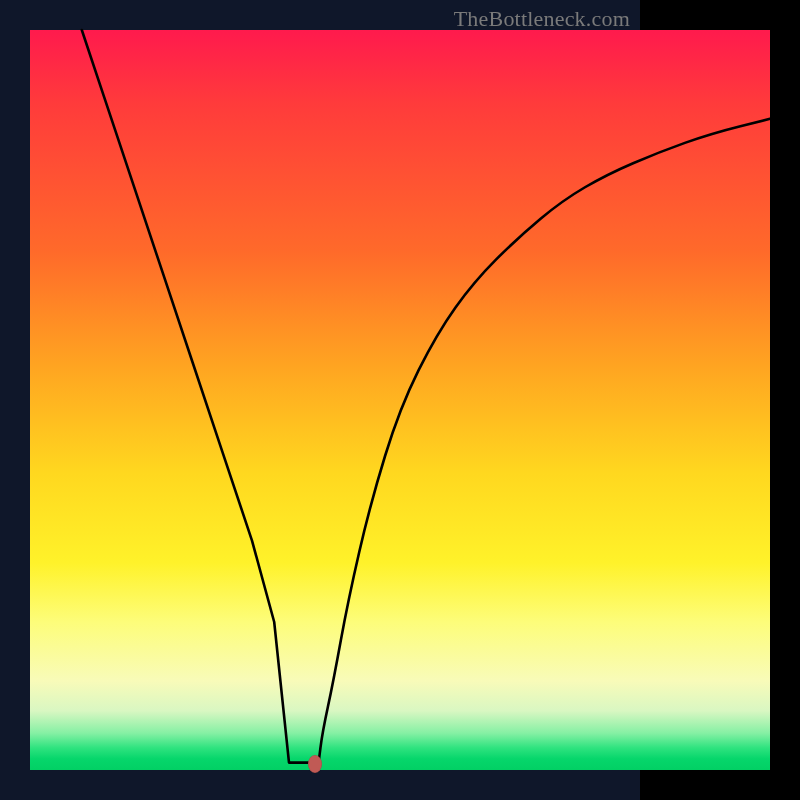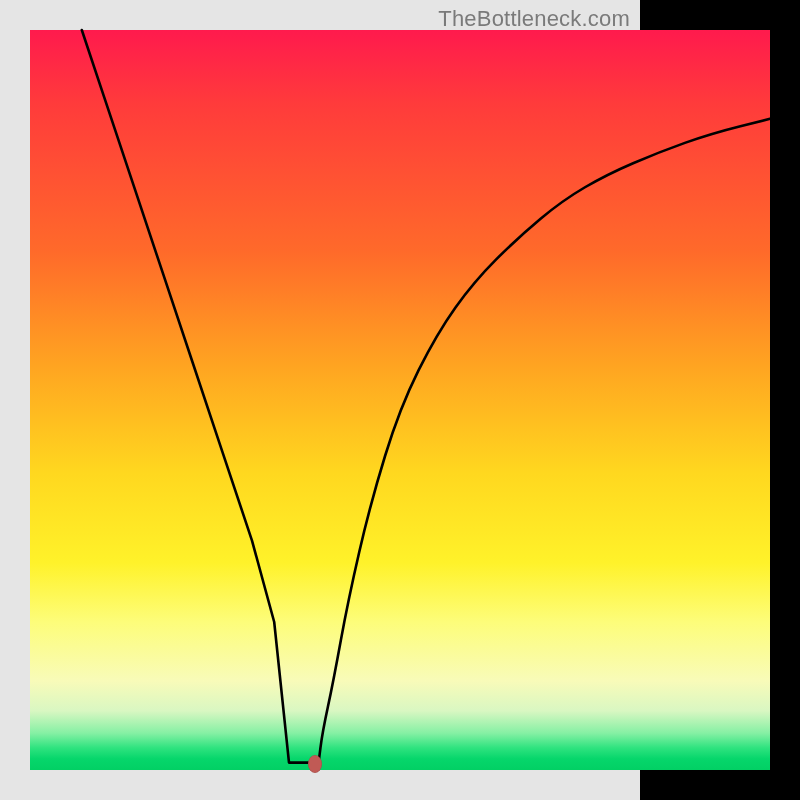--- a/index.html
+++ b/index.html
@@ -10,21 +10,22 @@
     background: #000;
     overflow: hidden;
     font-family: Arial, Helvetica, sans-serif;
   }
   .frame {
     position: absolute;
     left: 0;
     top: 0;
     width: 640px;
     height: 800px;
-    background: #e5e5e5;
+    background: #0f172a;
+    font-family: Liberation Serif, serif;
   }
   .plot-area {
     position: absolute;
     left: 30px;
     top: 30px;
     width: 740px;
     height: 740px;
     
     background: linear-gradient(to bottom,
       #ff1a4d 0%,

